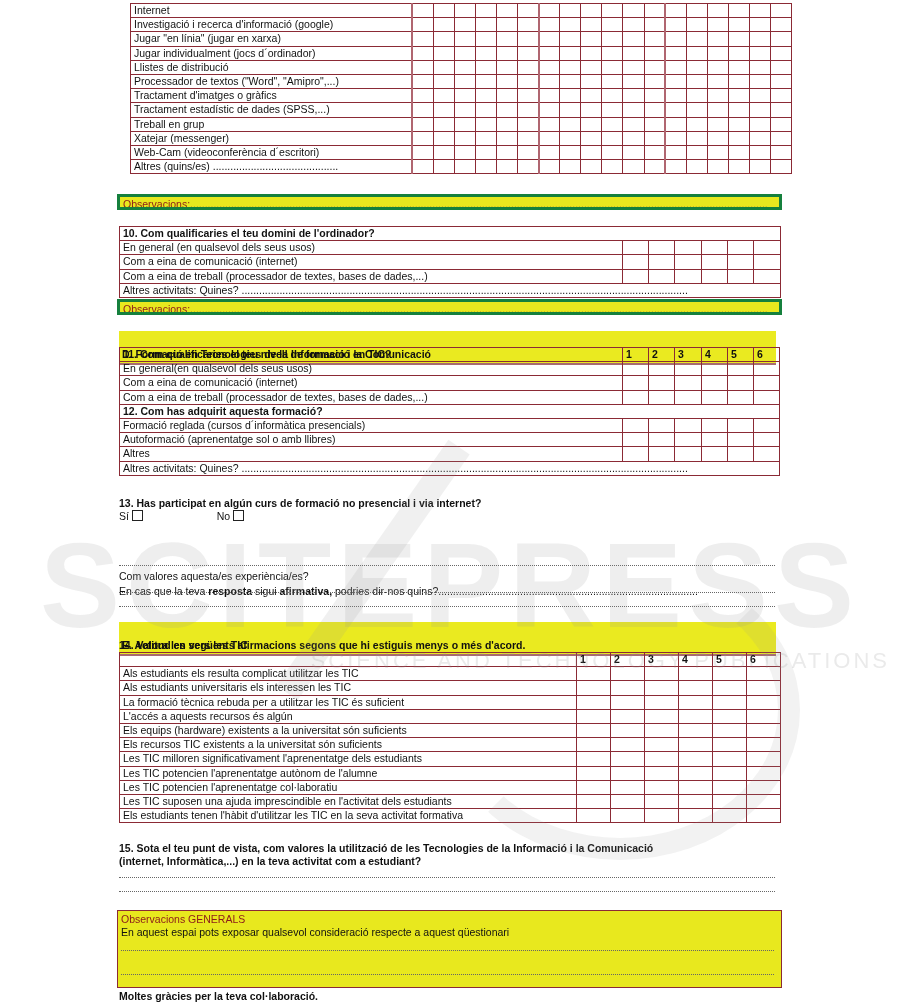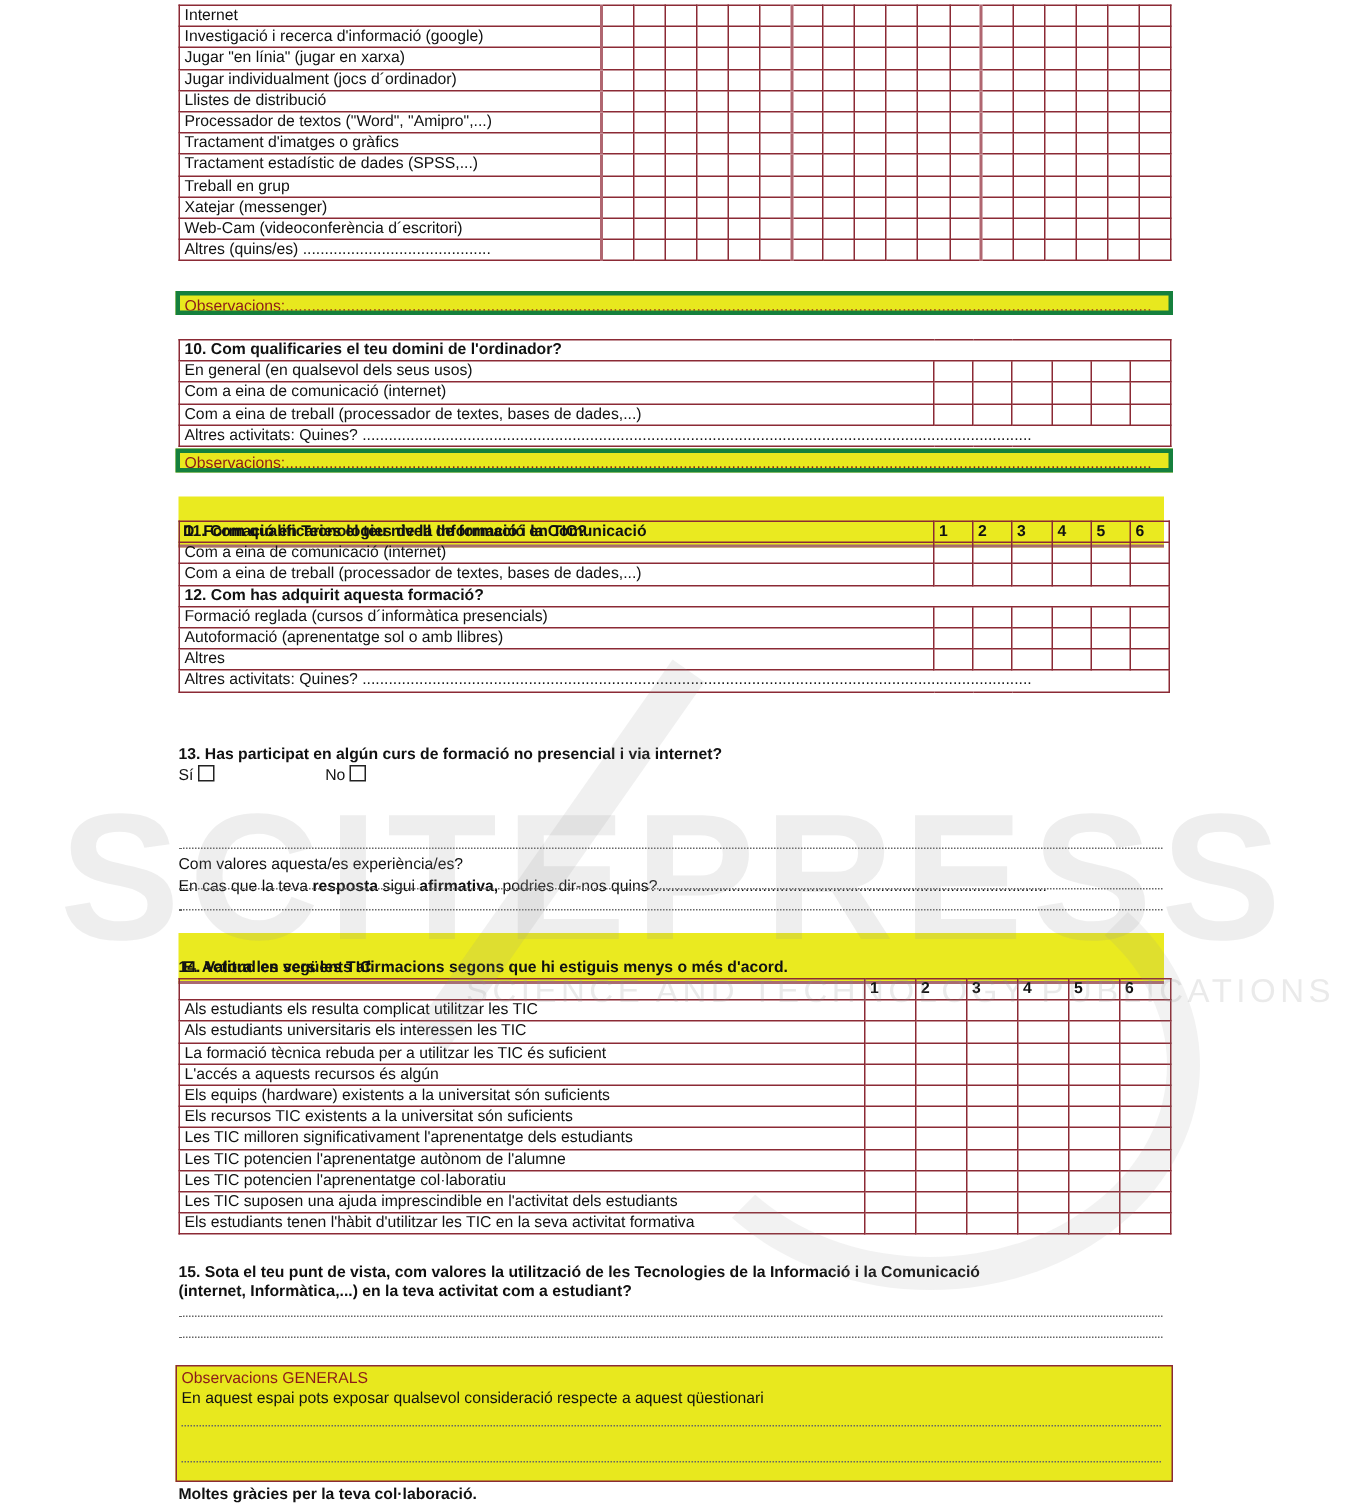--- a/index.html
+++ b/index.html
@@ -23,21 +23,21 @@
   .yellow-head { position: absolute; background: #eaea20; color: #111; font-weight: bold; font-size: 10.5px; line-height: 14px; padding: 16px 3px; border-bottom: 2px solid #a86a70; white-space: nowrap; }
 
   .text { position: absolute; font-size: 10.5px; line-height: 13px; white-space: nowrap; }
   .bold { font-weight: bold; }
   .dots { position: absolute; height: 1px; border-bottom: 1px dotted #666; }
   .checkbox { display: inline-block; width: 11px; height: 11px; border: 1px solid #222; vertical-align: -1px; margin-left: 3px; }
 </style>
 </head>
 <body>
 
-<table class="grid" style="left:119px; top:3px; width:662px;">
+<table class="grid" style="left:130px; top:3px; width:662px;">
   <colgroup>
     <col style="width:281px">
     <col style="width:21px">
       <col style="width:21px">
       <col style="width:21px">
       <col style="width:21px">
       <col style="width:21px">
       <col style="width:21px">
     <col style="width:21px">
       <col style="width:21px">
@@ -373,20 +373,29 @@
   </colgroup>
   <tbody>
     <tr>
       <td class="bold">11. Com qualificaries el teu nivell de formació en TIC?</td>
       <td class="num">1</td>
       <td class="num">2</td>
       <td class="num">3</td>
       <td class="num">4</td>
       <td class="num">5</td>
       <td class="num">6</td>
+    </tr>
+    <tr>
+      <td>En general(en qualsevol dels seus usos)</td>
+      <td class="cell"></td>
+        <td class="cell"></td>
+        <td class="cell"></td>
+        <td class="cell"></td>
+        <td class="cell"></td>
+        <td class="cell"></td>
     </tr>
     <tr>
       <td>Com a eina de comunicació (internet)</td>
       <td class="cell"></td>
         <td class="cell"></td>
         <td class="cell"></td>
         <td class="cell"></td>
         <td class="cell"></td>
         <td class="cell"></td>
     </tr>

